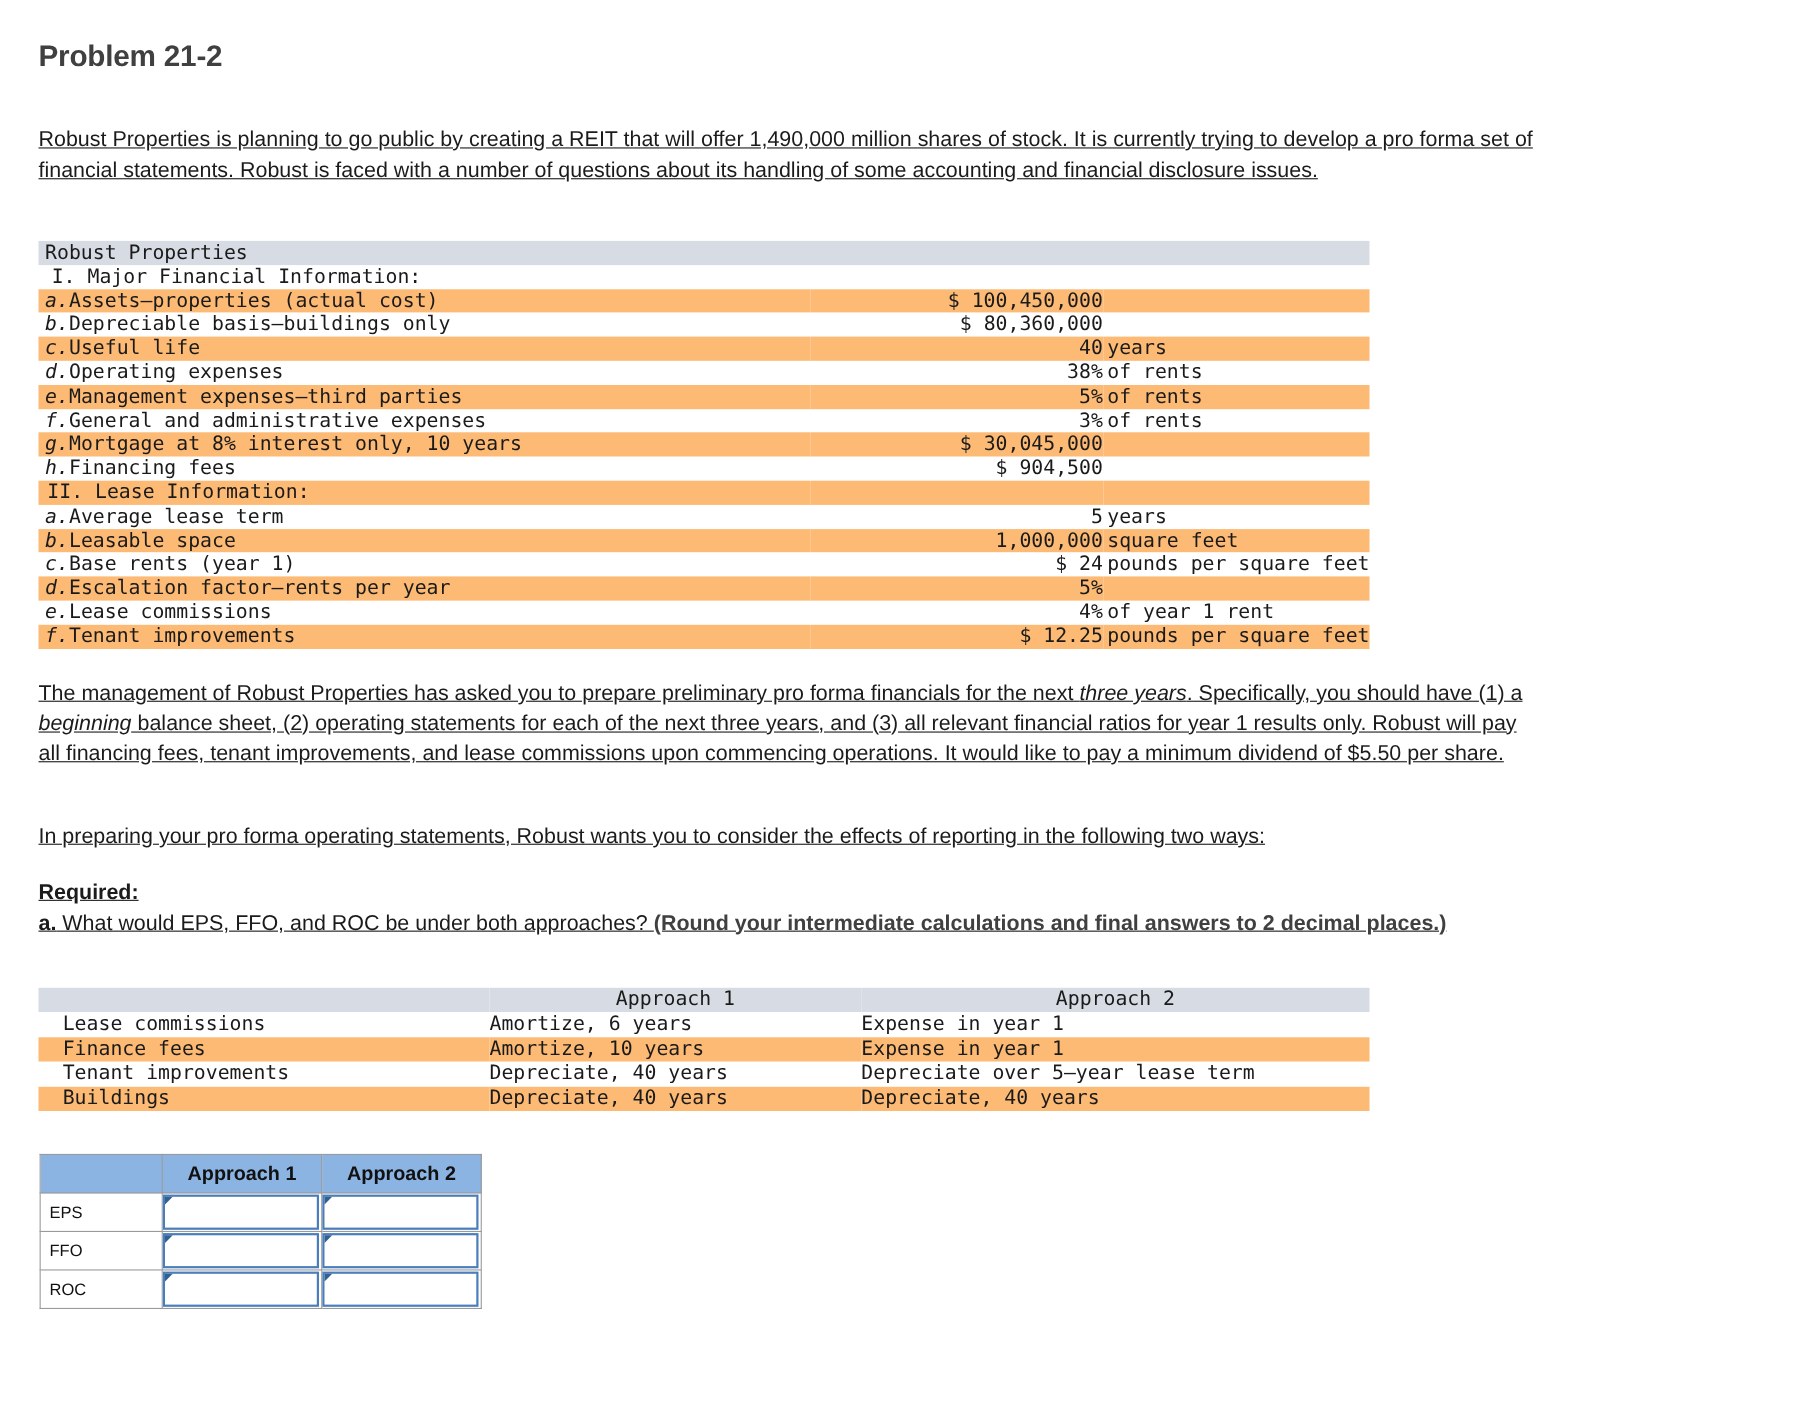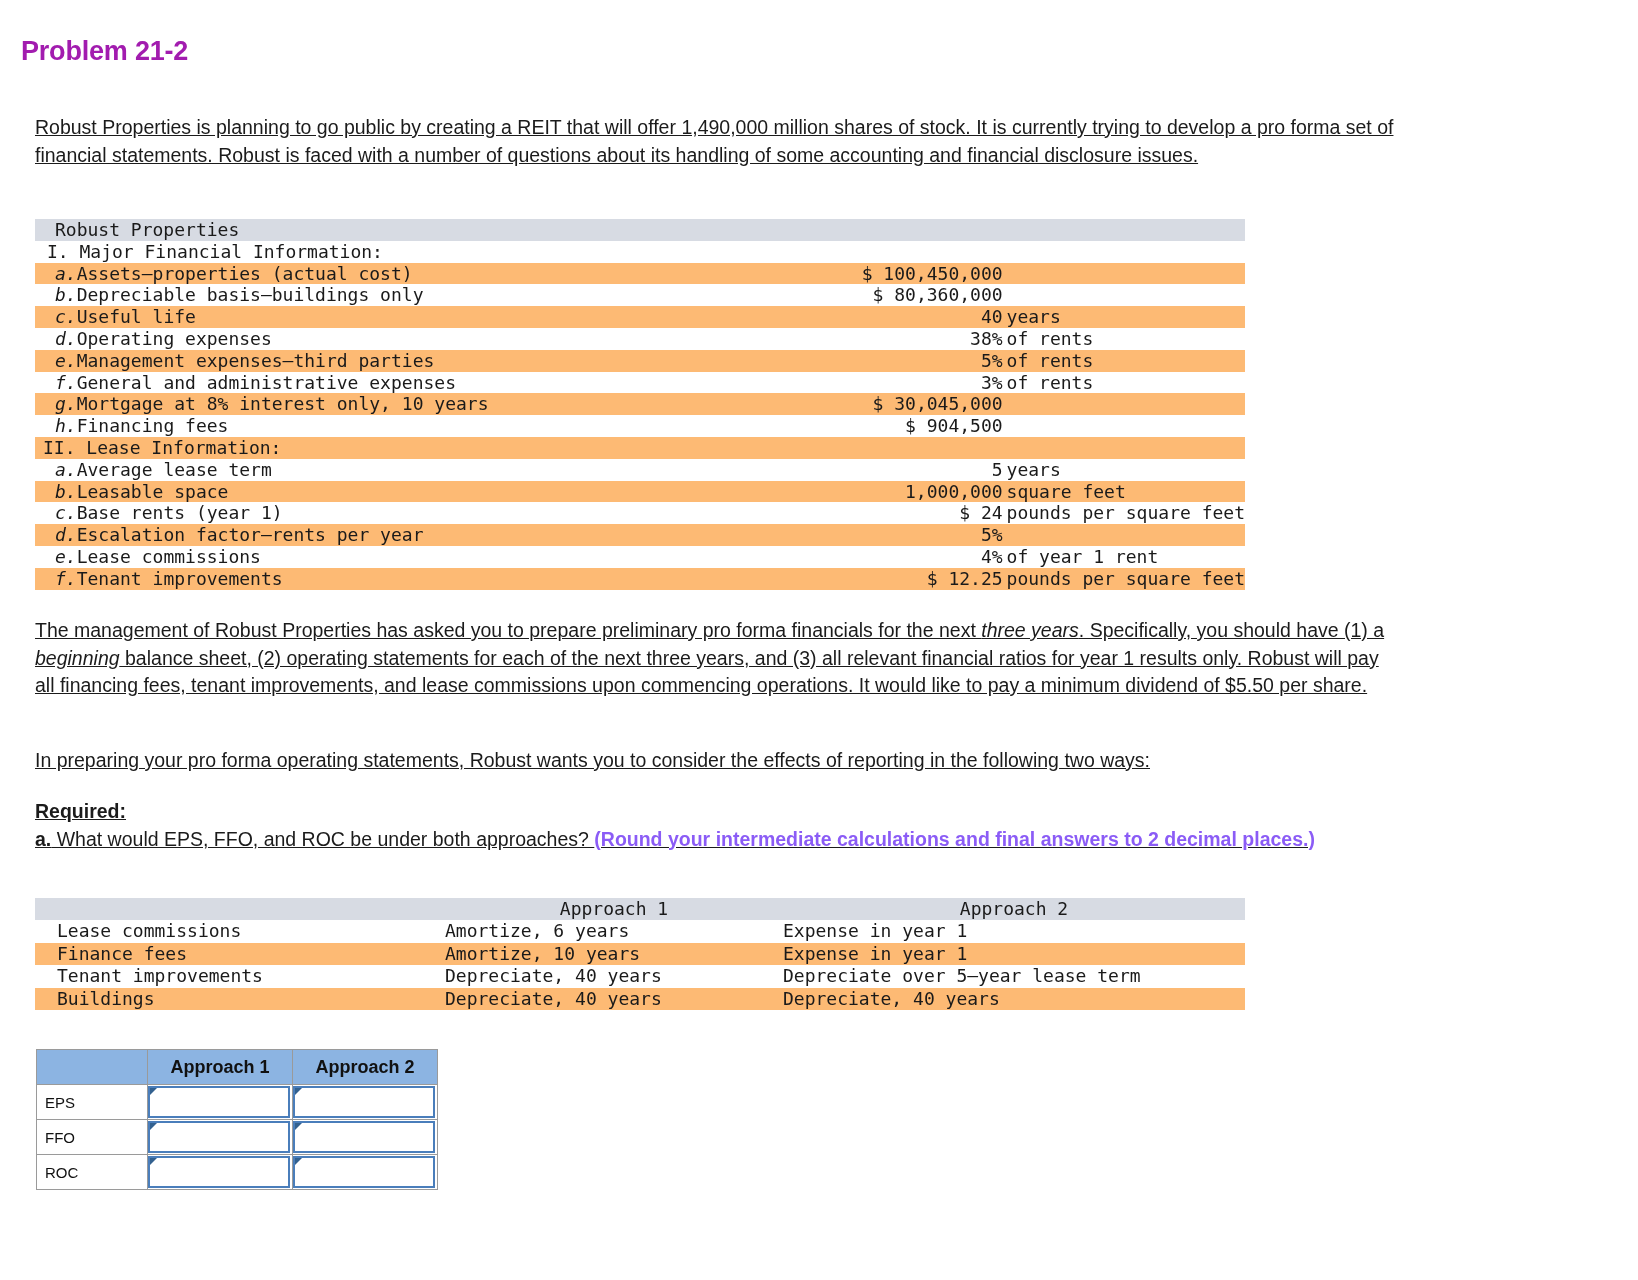--- a/index.html
+++ b/index.html
@@ -15,43 +15,43 @@
     overflow: hidden;
   }
   .page {
     position: relative;
     width: 1638px;
     height: 1280px;
     padding: 0;
   }
   .title {
     position: absolute;
-    left: 21px;
+    left: 35px;
     top: 36px;
     font-size: 27px;
     font-weight: bold;
     letter-spacing: -0.2px;
-    color: #a21caf;
+    color: #404040;
   }
   .para {
     position: absolute;
     left: 35px;
     font-size: 19.5px;
     line-height: 27.5px;
     color: #1b1b1b;
     width: 1360px;
     text-decoration: underline;
   }
   .para i { font-style: italic; }
   .para b { font-weight: bold; }
   .p-intro { top: 114px; }
   .p-mgmt  { top: 617px; }
   .p-prep  { top: 747px; }
   .p-req   { top: 798px; }
-  .red { color: #8b5cf6; font-weight: bold; }
+  .red { color: #404040; font-weight: bold; }
 
   
   .mono-table {
     position: absolute;
     left: 35px;
     width: 1210px;
     border-collapse: collapse;
     font-family: "DejaVu Sans Mono", "Liberation Mono", monospace;
     font-size: 18px;
     line-height: 21.8px;
@@ -61,21 +61,21 @@
     padding: 0;
     white-space: pre;
     vertical-align: baseline;
     height: 21.8px;
   }
   .mono-table tr.shade td { background: #fdba74; }
   .mono-table tr.head td {
     background: #d7dbe3;
   }
   .t-info { top: 219px; }
-  .t-info td.lbl { padding-left: 20px; width: 700px; }
+  .t-info td.lbl { padding-left: 6px; width: 700px; }
   .t-info td.val { text-align: right; padding-right: 0; }
   .t-info td.valunit { text-align: left; padding-left: 4px; }
   .t-info .numcol { width: 270px; }
 
   .it { font-style: italic; }
 
   .t-appr { top: 898px; }
   .t-appr td { height: 22.4px; }
   .t-appr td.c1 { padding-left: 22px; width: 388px; }
   .t-appr td.c2 { width: 338px; }

